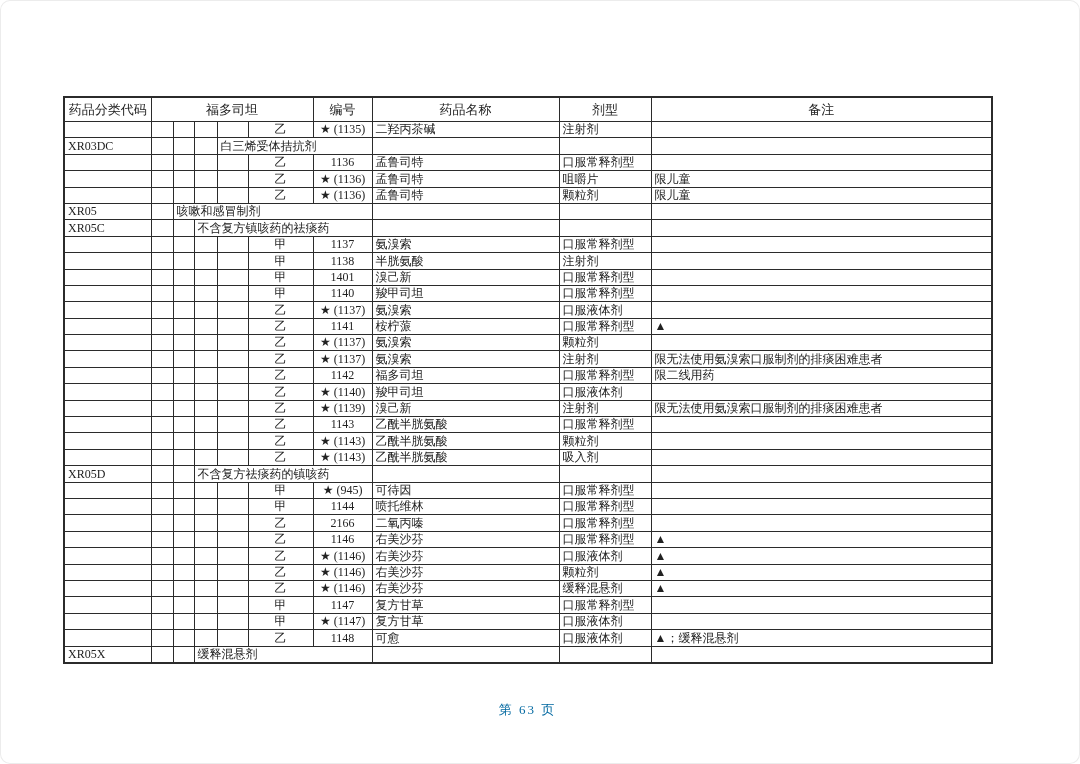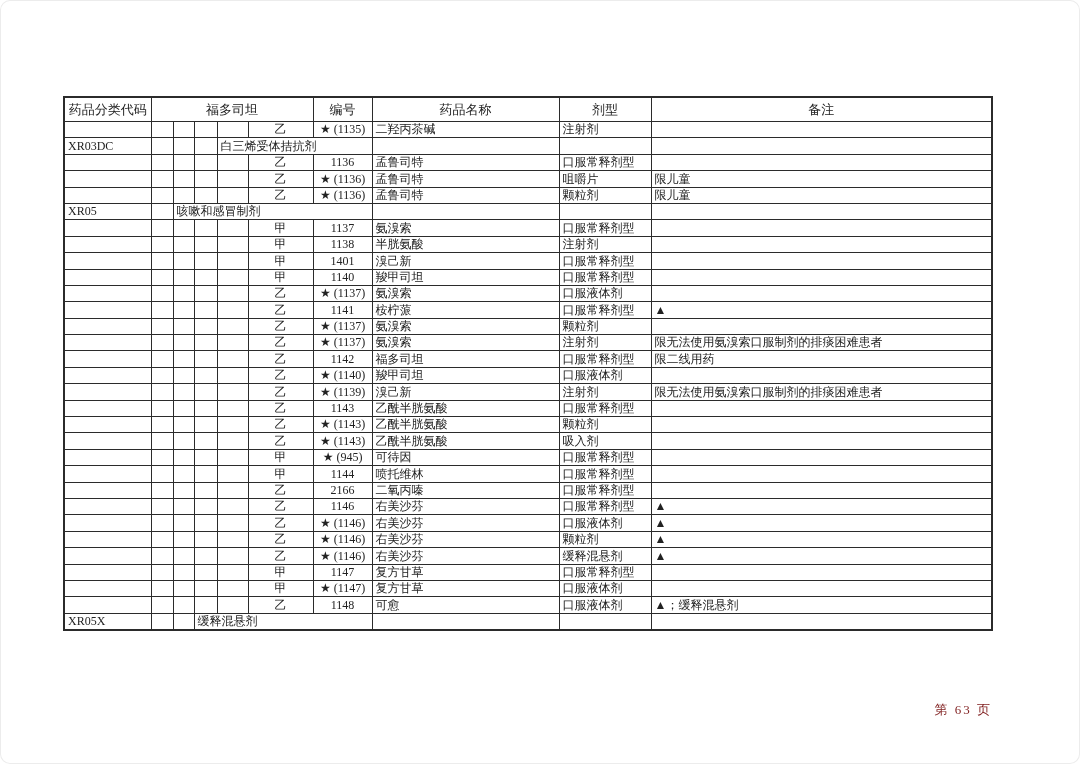--- a/index.html
+++ b/index.html
@@ -36,24 +36,24 @@
     text-align:center;
     font-size:13px;
     padding:0;
   }
   .drug-table td.c-center{text-align:center;padding:0;}
   .drug-table td.c-left{text-align:left;}
   .footer{
     position:absolute;
     left:63px;width:929px;
     top:701px;
-    text-align:right;
+    text-align:center;
     font-size:13px;
     letter-spacing:2px;
-    color:#7f1d1d;
+    color:#0369a1;
   }
 </style>
 </head>
 <body>
 
 <div class="page">
 
   <table class="drug-table">
     <colgroup>
       <col style="width:87px">
@@ -138,20 +138,29 @@
         </tr>
         <tr>
           <td class="c-left">XR05</td>
           <td></td>
           <td class="c-left" colspan="5">咳嗽和感冒制剂</td>
           <td class="c-left"></td>
           <td class="c-left"></td>
           <td class="c-left"></td>
         </tr>
         <tr>
+          <td class="c-left">XR05C</td>
+          <td></td>
+          <td></td>
+          <td class="c-left" colspan="4">不含复方镇咳药的祛痰药</td>
+          <td class="c-left"></td>
+          <td class="c-left"></td>
+          <td class="c-left"></td>
+        </tr>
+        <tr>
           <td class="c-left"></td>
           <td></td>
           <td></td>
           <td></td>
           <td></td>
           <td class="c-center">甲</td>
           <td class="c-center">1137</td>
           <td class="c-left">氨溴索</td>
           <td class="c-left">口服常释剂型</td>
           <td class="c-left"></td>
@@ -303,20 +312,29 @@
         <tr>
           <td class="c-left"></td>
           <td></td>
           <td></td>
           <td></td>
           <td></td>
           <td class="c-center">乙</td>
           <td class="c-center">★ (1143)</td>
           <td class="c-left">乙酰半胱氨酸</td>
           <td class="c-left">吸入剂</td>
+          <td class="c-left"></td>
+        </tr>
+        <tr>
+          <td class="c-left">XR05D</td>
+          <td></td>
+          <td></td>
+          <td class="c-left" colspan="4">不含复方祛痰药的镇咳药</td>
+          <td class="c-left"></td>
+          <td class="c-left"></td>
           <td class="c-left"></td>
         </tr>
         <tr>
           <td class="c-left"></td>
           <td></td>
           <td></td>
           <td></td>
           <td></td>
           <td class="c-center">甲</td>
           <td class="c-center">★ (945)</td>

